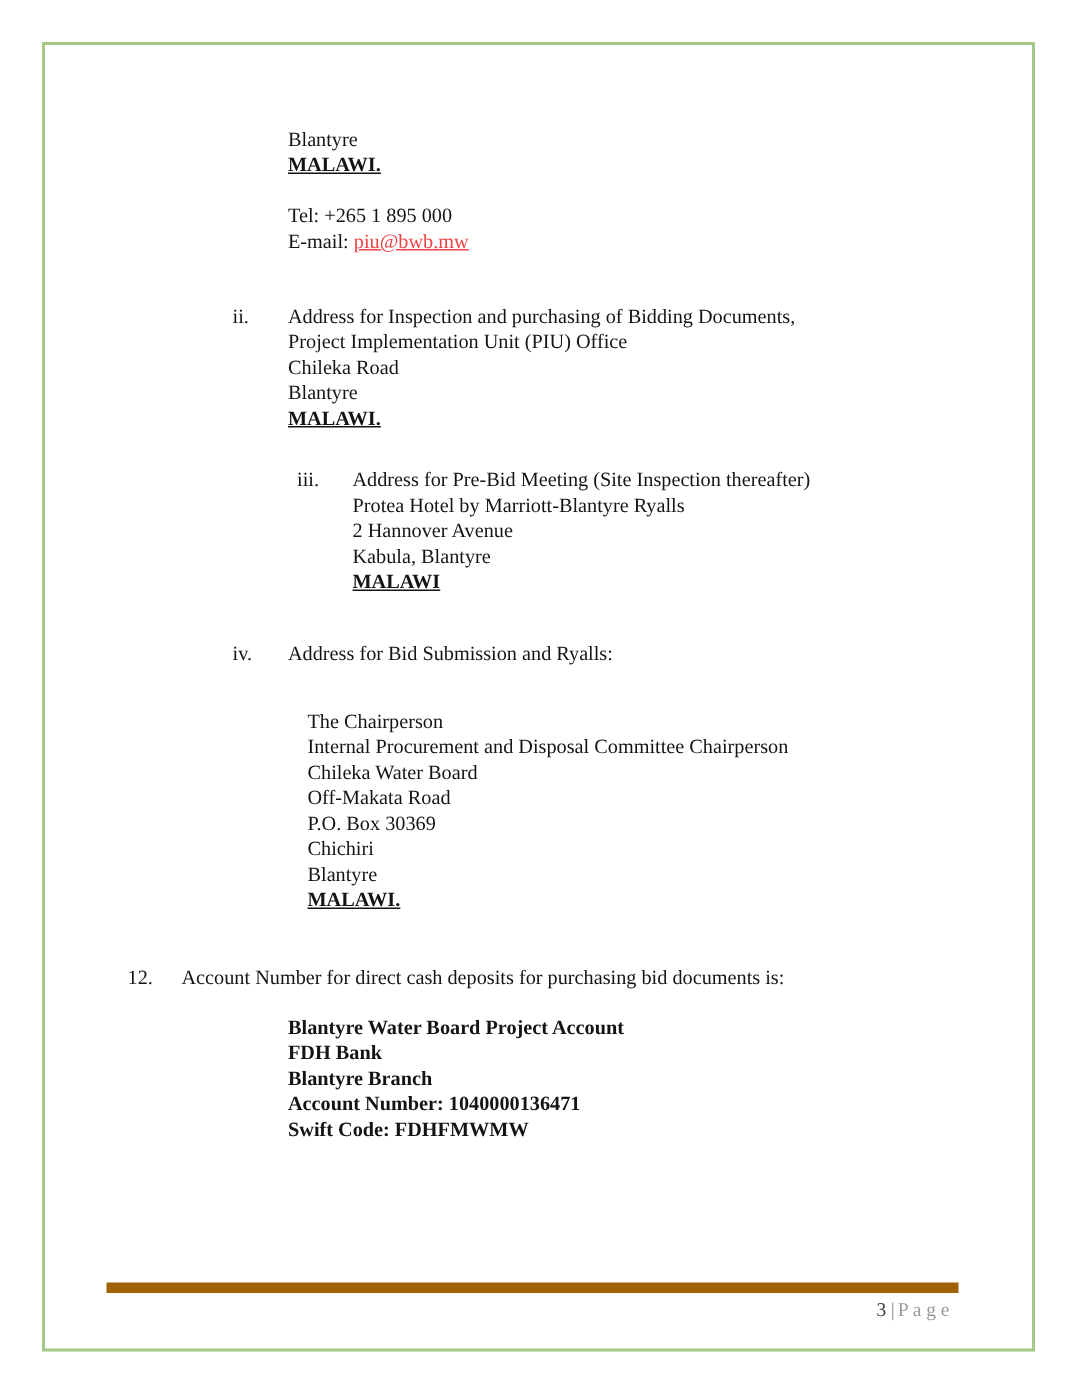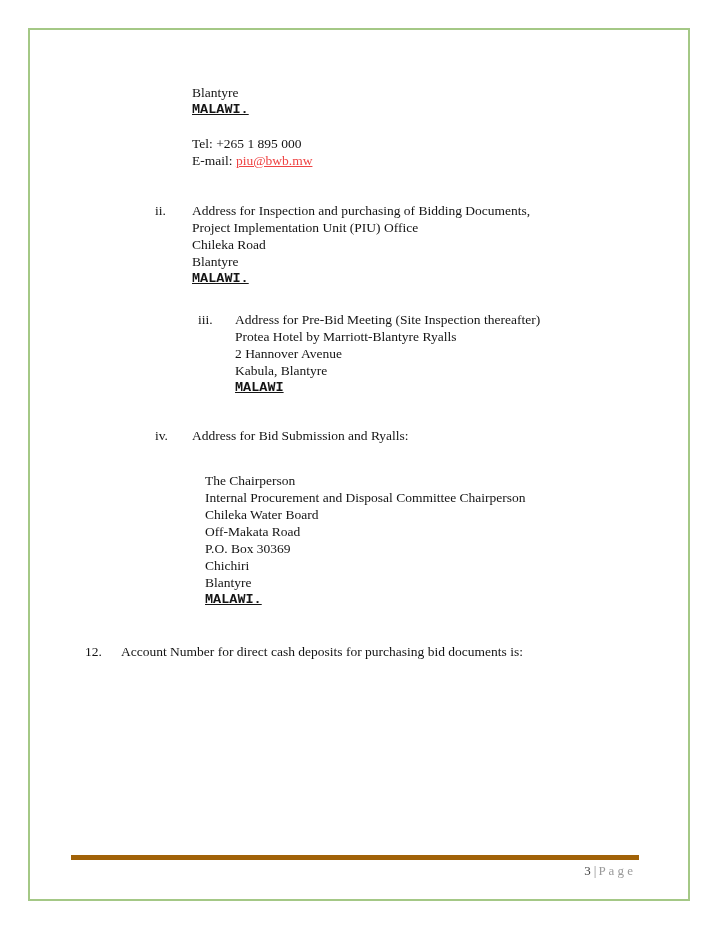--- a/index.html
+++ b/index.html
@@ -33,21 +33,20 @@
   .ln {
     height: 17px;
     white-space: nowrap;
   }
   .gap {
     height: 17px;
   }
   .country {
     font-weight: bold;
     text-decoration: underline;
-    font-family: Liberation Mono, monospace;
   }
   .item {
     position: absolute;
     line-height: 17px;
   }
   .marker {
     position: absolute;
     left: 0;
     top: 0;
     white-space: nowrap;
@@ -67,21 +66,21 @@
   a.email {
     color: #ef4444;
     text-decoration: underline;
     cursor: pointer;
   }
   .footer {
     position: absolute;
     left: 71px;
     top: 855px;
     width: 568px;
-    border-top: 5px solid #a16207;
+    border-top: 7px solid #a16207;
     text-align: right;
     padding-top: 3px;
     font-size: 13px;
     padding-right: 6px;
     box-sizing: border-box;
   }
   .footer .num {
     color: #3d3d3d;
   }
   .footer .sep {
@@ -146,17 +145,24 @@
     <div class="ln country">MALAWI.</div>
   </div>
 
   <div class="item" style="left:85px; top:643px;">
     <span class="marker">12.</span>
     <div class="item12-body">
       <div class="ln">Account Number for direct cash deposits for purchasing bid documents is:</div>
     </div>
   </div>
 
+  <div class="block" style="left:192px; top:676px;">
+    <div class="bold-ln">Blantyre Water Board Project Account</div>
+    <div class="bold-ln">FDH Bank</div>
+    <div class="bold-ln">Blantyre Branch</div>
+    <div class="bold-ln">Account Number: 1040000136471</div>
+    <div class="bold-ln">Swift Code: FDHFMWMW</div>
+  </div>
 
   <div class="footer">
     <span class="num">3</span><span class="sep">|</span><span class="lbl">P a g e</span>
   </div>
 </div>
 
 </body></html>

